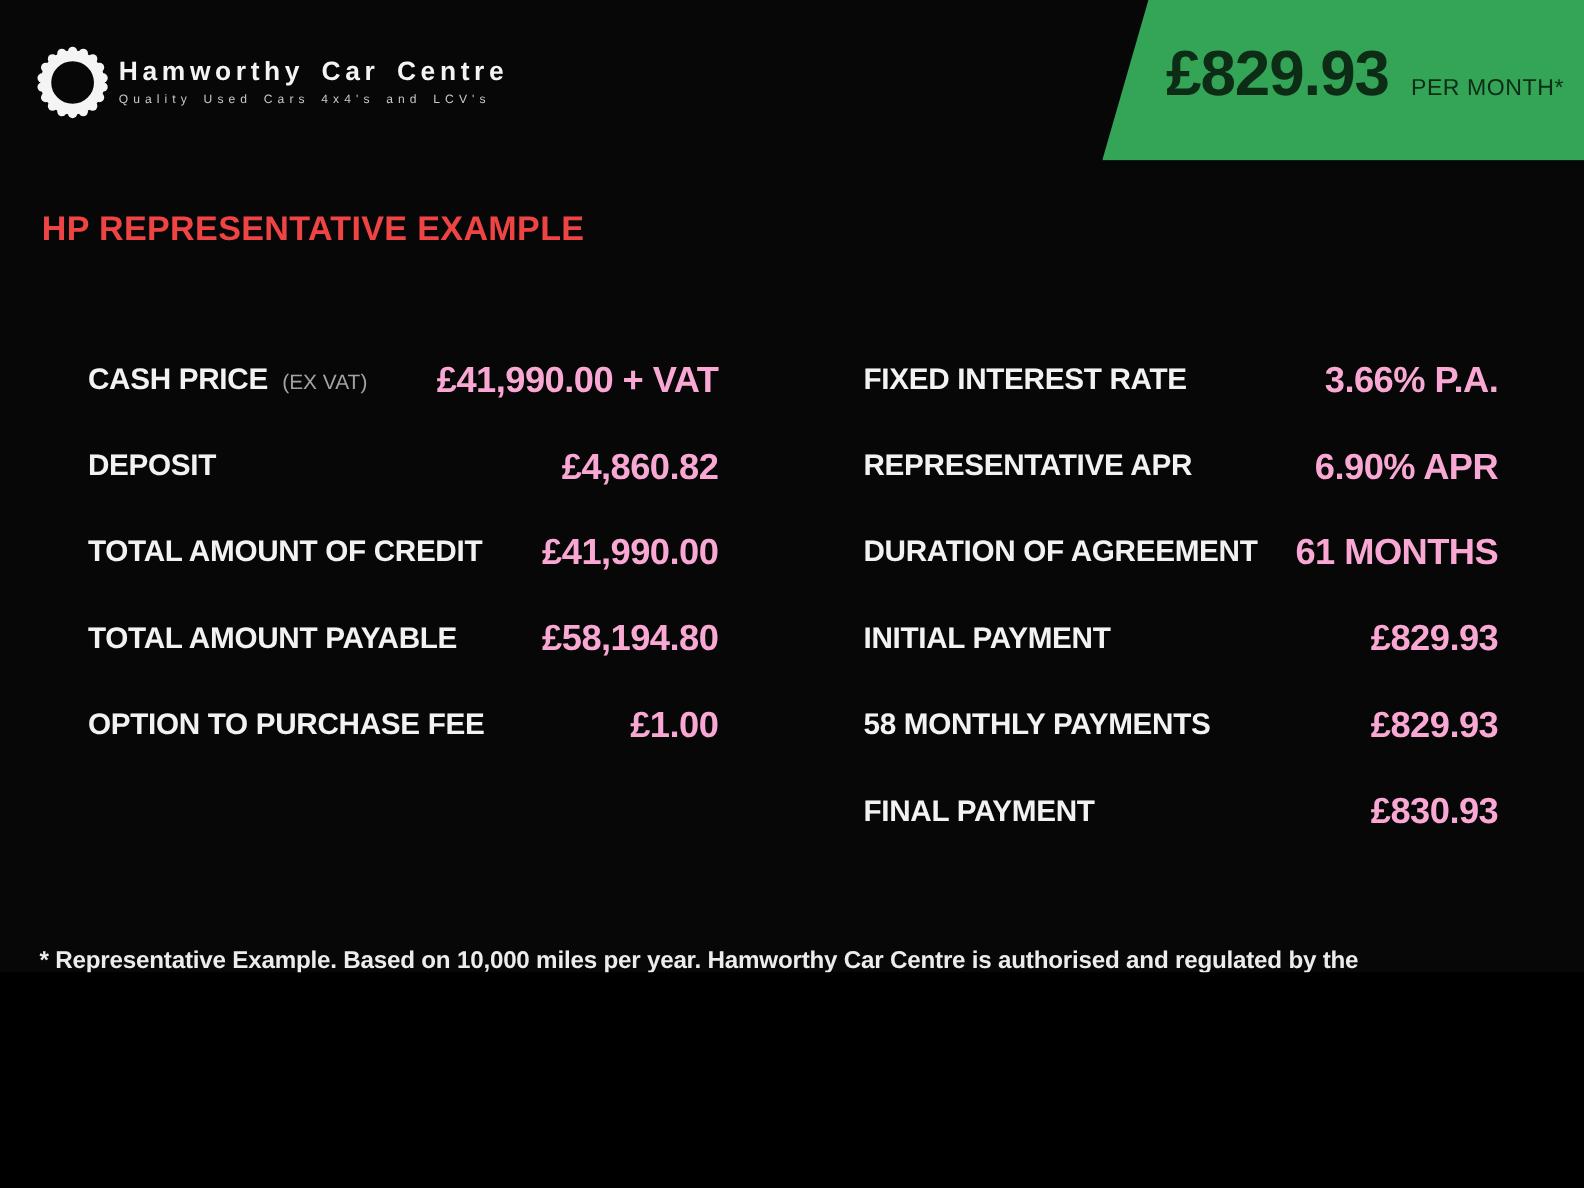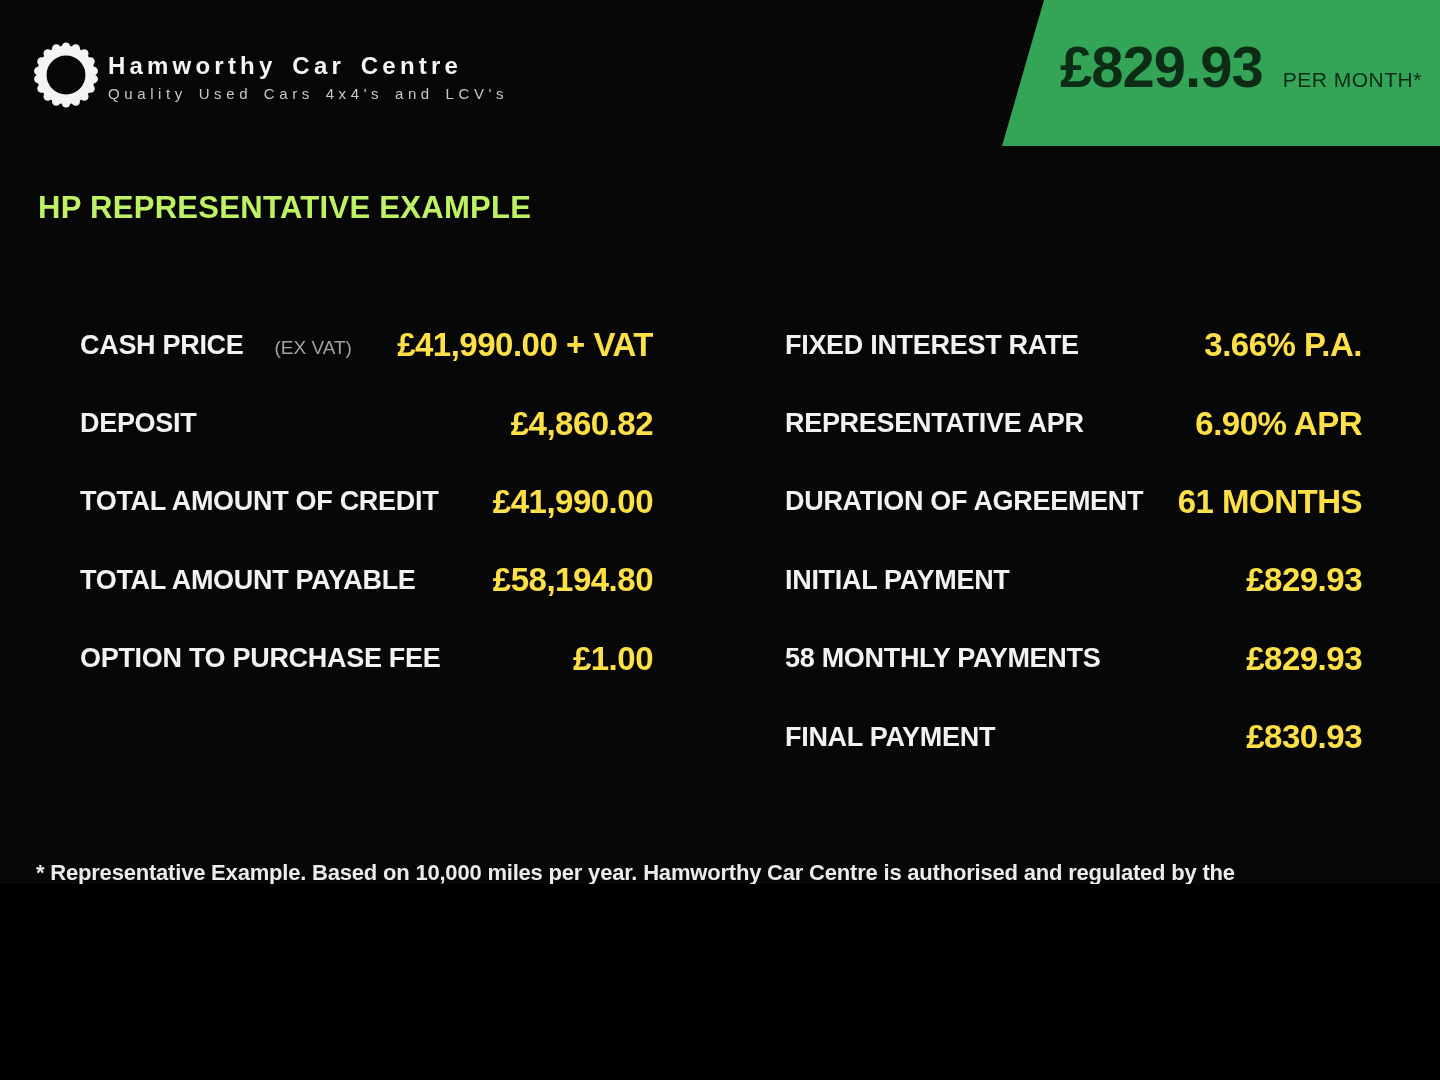--- a/index.html
+++ b/index.html
@@ -26,21 +26,21 @@
     color: #f4f4f4;
     font-size: 24px;
     font-weight: bold;
     letter-spacing: 4.2px;
     word-spacing: 5px;
     white-space: nowrap;
   }
   .brand-tagline {
     margin-top: 5px;
     color: #c8c8c8;
-    font-size: 15px;
+    font-size: 11px;
     letter-spacing: 4.6px;
     word-spacing: 3px;
     white-space: nowrap;
   }
 
   
   .price-banner {
     position: absolute;
     top: 0; right: 0;
     width: 438px; height: 146px;
@@ -69,21 +69,21 @@
     font-size: 21px;
     font-weight: normal;
     margin-left: 20px;
     letter-spacing: 0.5px;
   }
 
   
   .page-title {
     position: absolute;
     left: 38px; top: 190px;
-    color: #bef264;
+    color: #ef4444;
     font-size: 31px;
     font-weight: bold;
     letter-spacing: 0.3px;
     white-space: nowrap;
   }
 
   
   .fin-col { position: absolute; top: 306px; }
   .fin-col.left  { left: 80px;  width: 573px; }
   .fin-col.right { left: 785px; width: 577px; }
@@ -100,25 +100,25 @@
     letter-spacing: -0.3px;
     white-space: nowrap;
     display: flex;
     align-items: baseline;
     text-align: right;
   }
   .fin-label-note {
     color: #a2a2a2;
     font-size: 19px;
     font-weight: normal;
-    margin-left: 31px;
+    margin-left: 13px;
     letter-spacing: 0;
   }
   .fin-value {
-    color: #fde047;
+    color: #f9a8d4;
     font-size: 33px;
     font-weight: bold;
     letter-spacing: -0.5px;
     white-space: nowrap;
     text-align: right;
   }
 
   
   .disclaimer {
     position: absolute;

